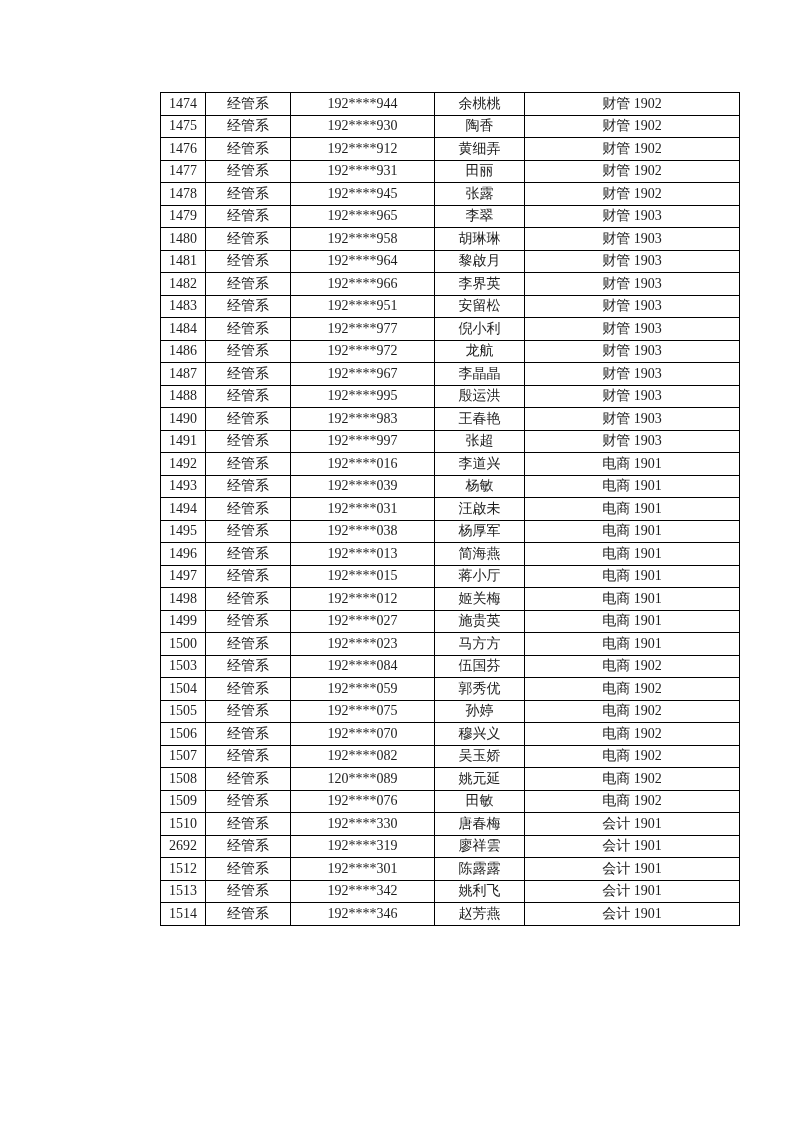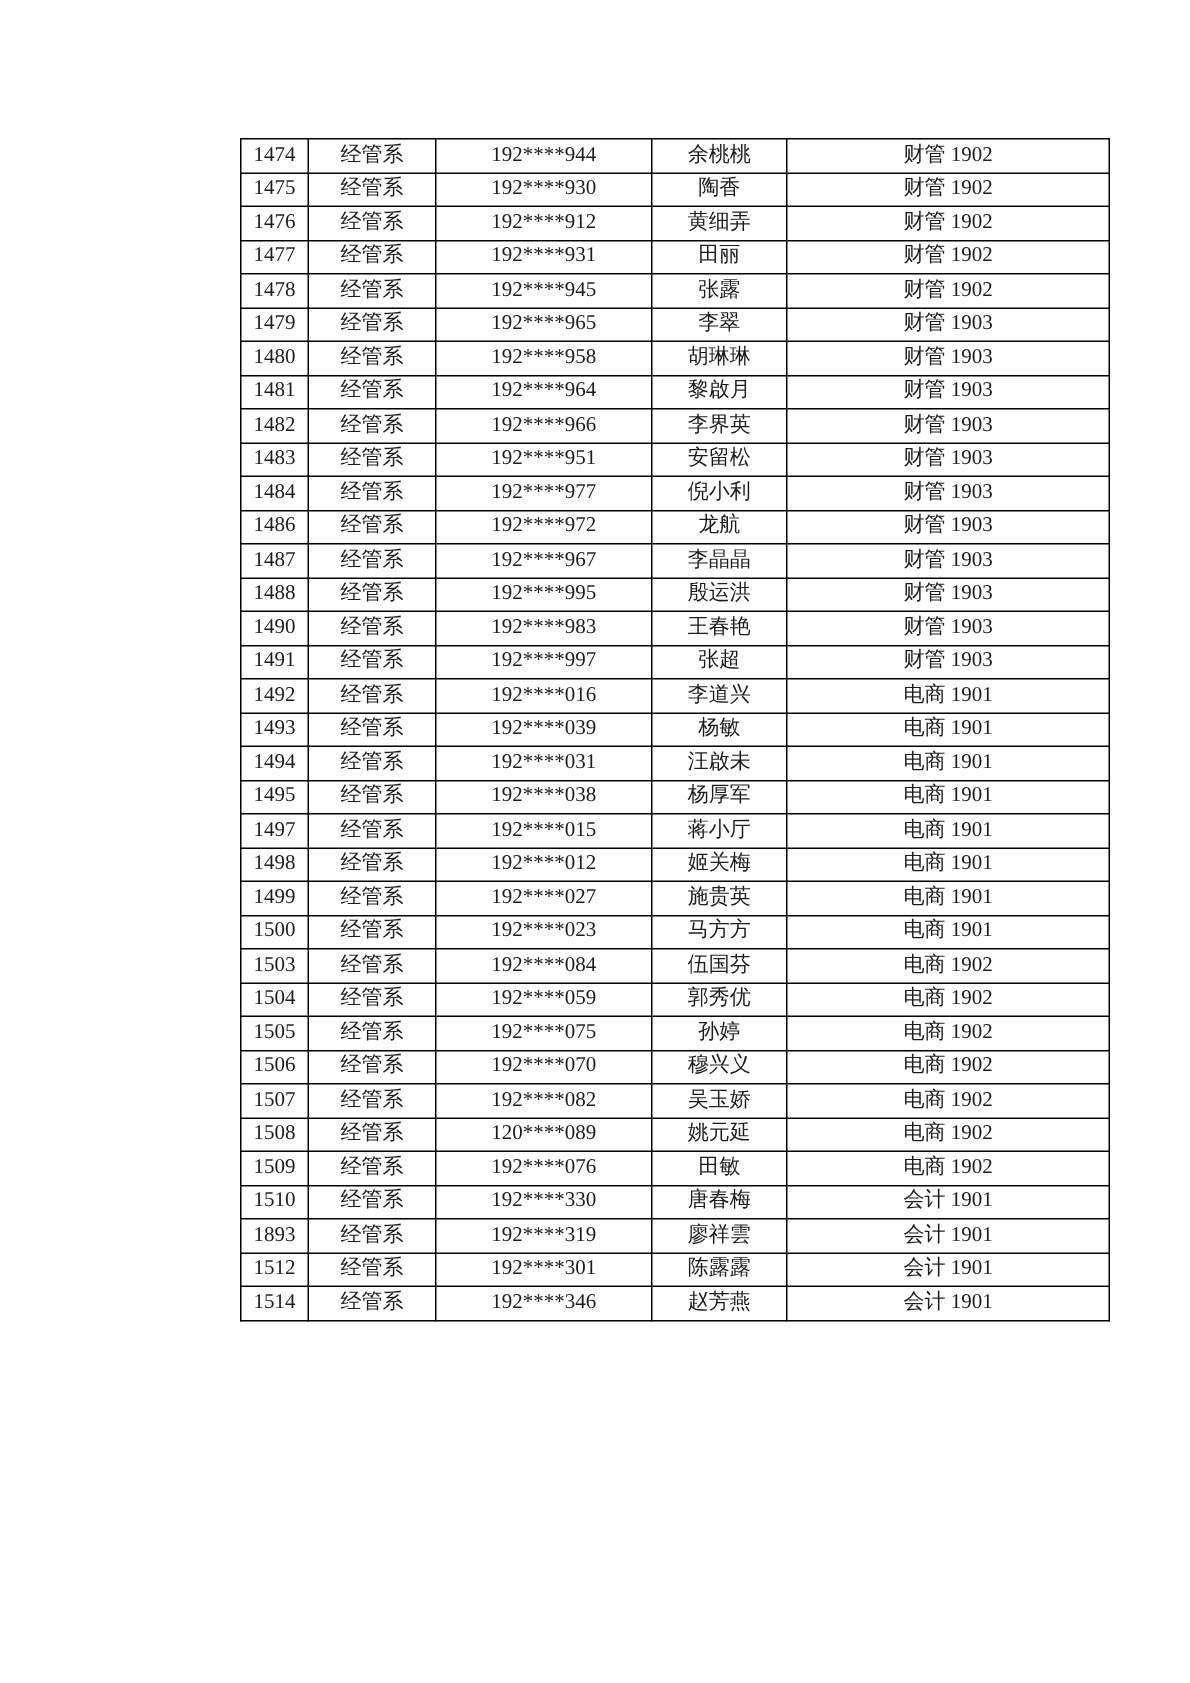--- a/index.html
+++ b/index.html
@@ -190,20 +190,27 @@
           <td>电商 1901</td>
         </tr>
         <tr>
           <td>1495</td>
           <td>经管系</td>
           <td>192****038</td>
           <td>杨厚军</td>
           <td>电商 1901</td>
         </tr>
         <tr>
+          <td>1496</td>
+          <td>经管系</td>
+          <td>192****013</td>
+          <td>简海燕</td>
+          <td>电商 1901</td>
+        </tr>
+        <tr>
           <td>1497</td>
           <td>经管系</td>
           <td>192****015</td>
           <td>蒋小厅</td>
           <td>电商 1901</td>
         </tr>
         <tr>
           <td>1498</td>
           <td>经管系</td>
           <td>192****012</td>
@@ -274,31 +281,38 @@
           <td>电商 1902</td>
         </tr>
         <tr>
           <td>1510</td>
           <td>经管系</td>
           <td>192****330</td>
           <td>唐春梅</td>
           <td>会计 1901</td>
         </tr>
         <tr>
-          <td>1893</td>
+          <td>2692</td>
           <td>经管系</td>
           <td>192****319</td>
           <td>廖祥雲</td>
           <td>会计 1901</td>
         </tr>
         <tr>
           <td>1512</td>
           <td>经管系</td>
           <td>192****301</td>
           <td>陈露露</td>
+          <td>会计 1901</td>
+        </tr>
+        <tr>
+          <td>1513</td>
+          <td>经管系</td>
+          <td>192****342</td>
+          <td>姚利飞</td>
           <td>会计 1901</td>
         </tr>
         <tr>
           <td>1514</td>
           <td>经管系</td>
           <td>192****346</td>
           <td>赵芳燕</td>
           <td>会计 1901</td>
         </tr>
       </tbody>

